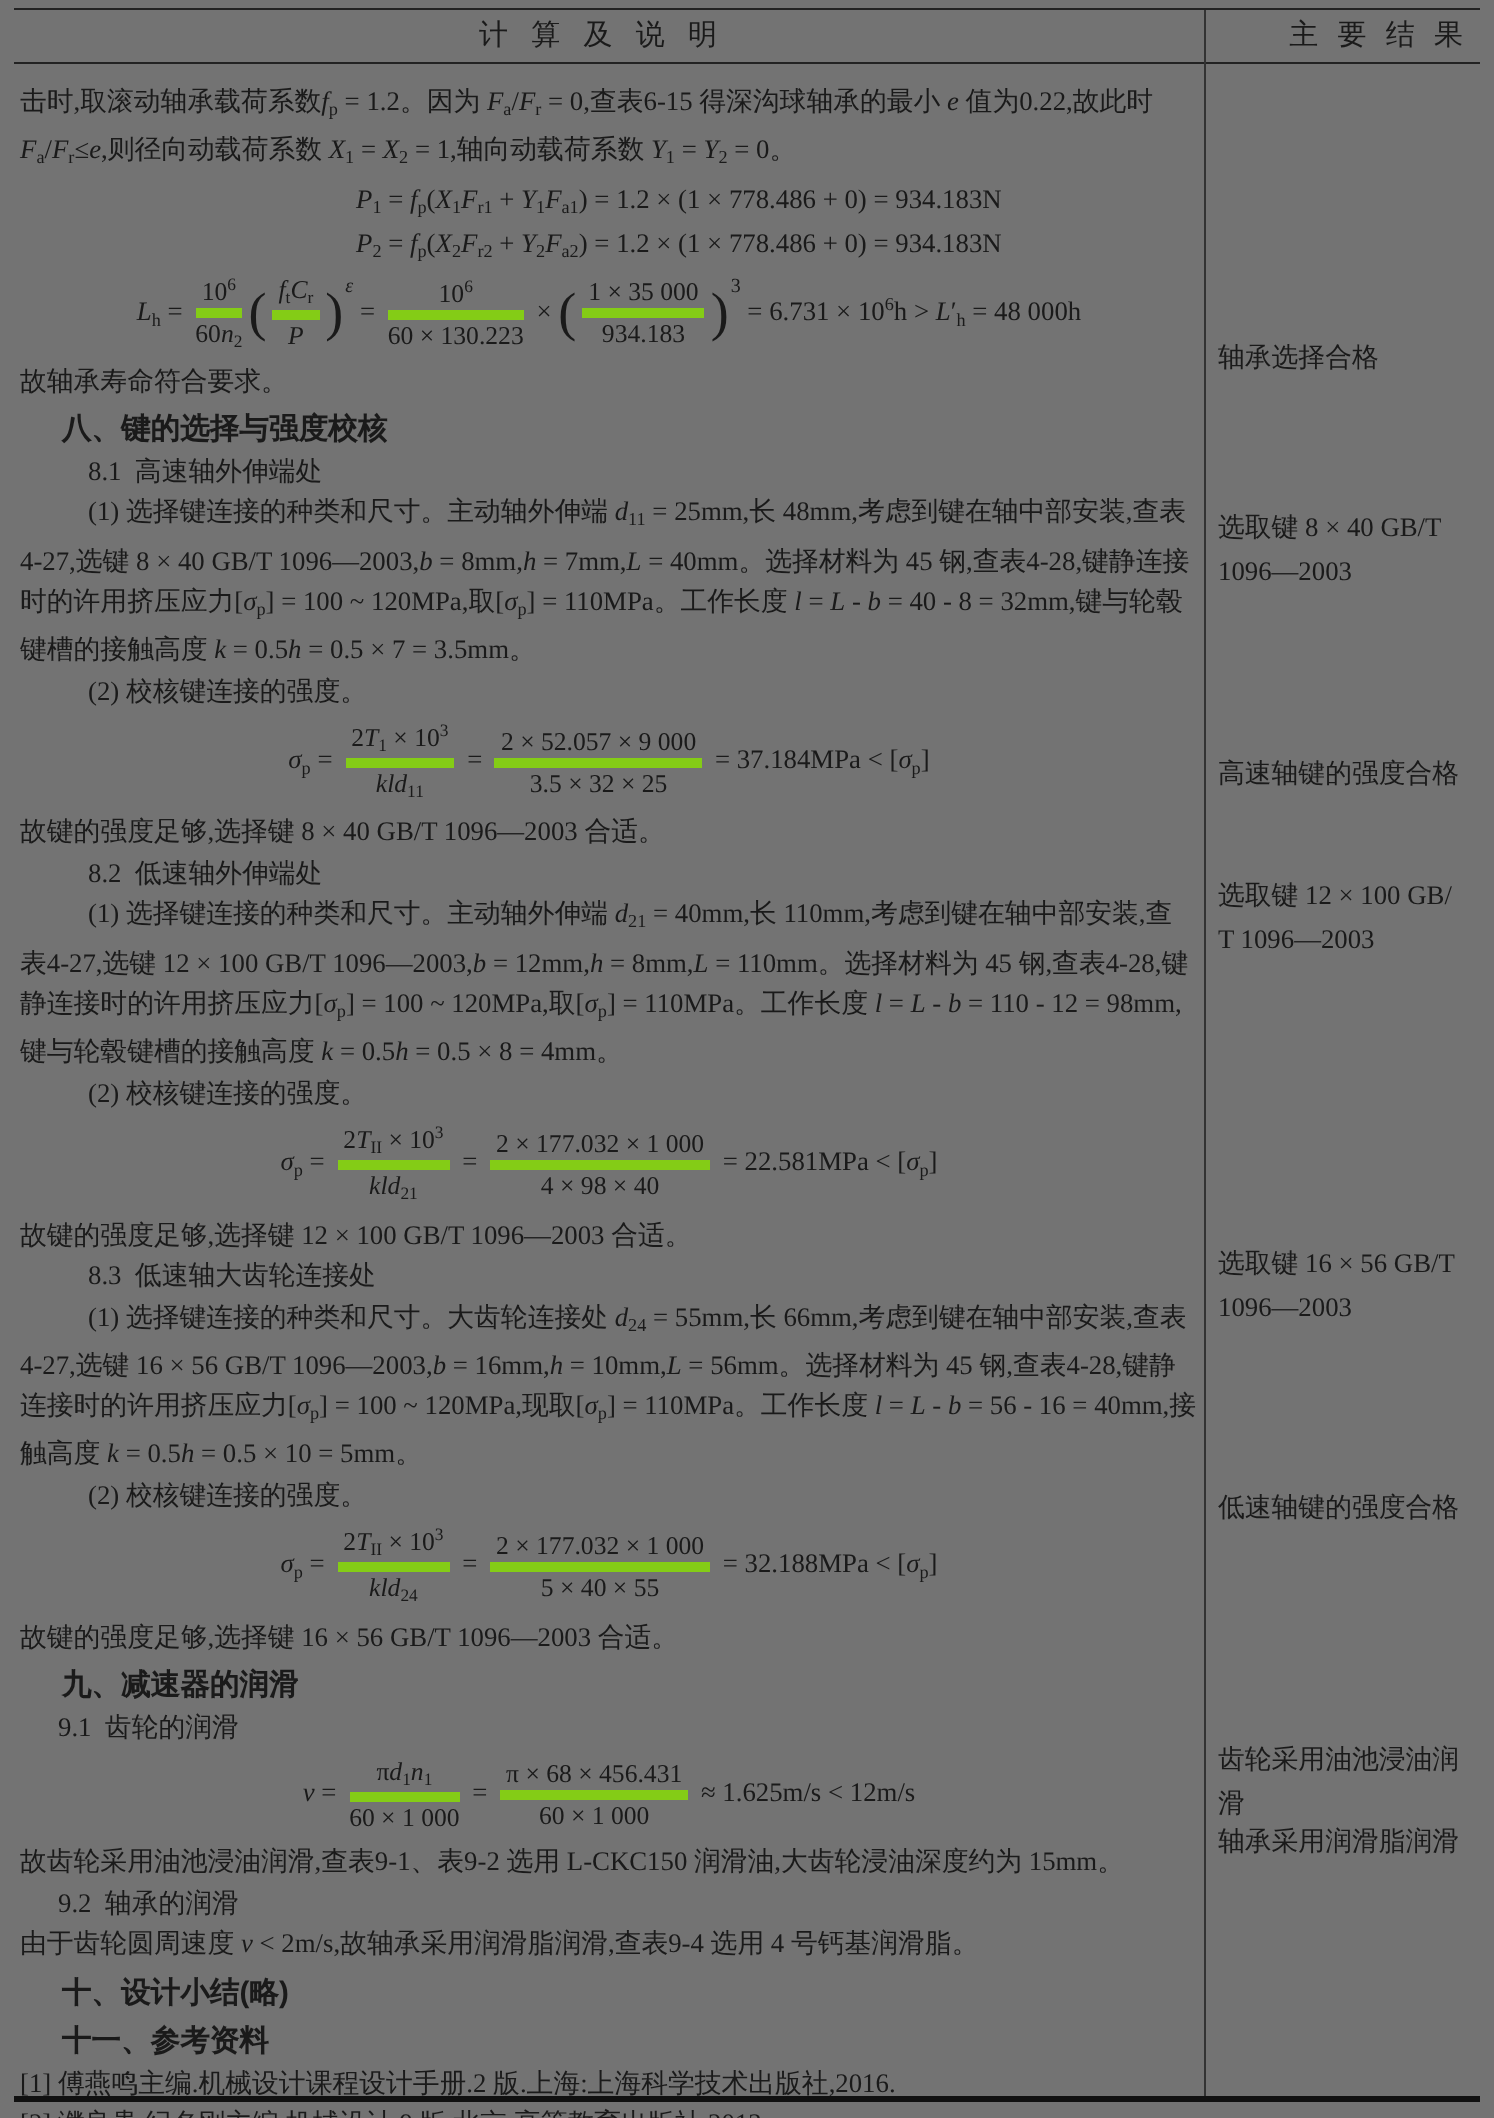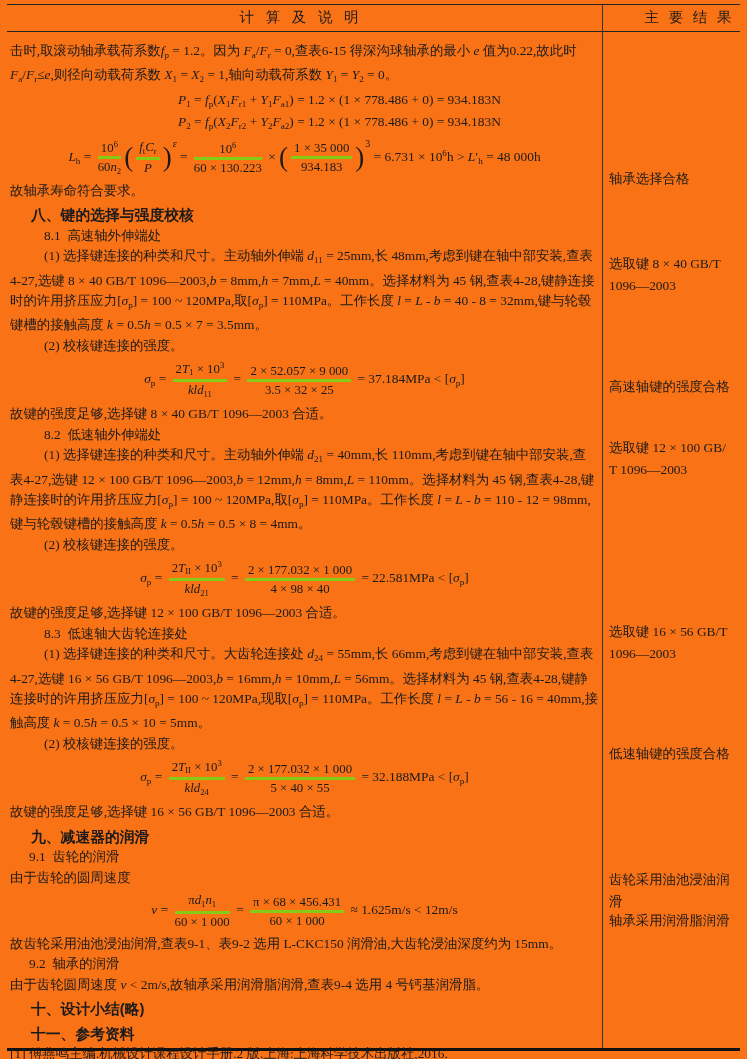--- a/index.html
+++ b/index.html
@@ -1,17 +1,17 @@
 <!DOCTYPE html>
 <html><head>
 <meta charset="utf-8">
 <style>
   html,body{margin:0;padding:0;background:#e8e8e8;}
   .page{
-    position:relative;width:747px;height:1059px;background:#f97316;
+    position:relative;width:747px;height:1059px;background:#737373;
     font-family:"Liberation Serif","DejaVu Serif",serif;
     color:#1a1a1a;overflow:hidden;margin:0 auto;
   }
   .rule{position:absolute;left:7px;right:7px;border-top:1.3px solid #222;}
   .rule-top{top:4px;}
   .rule-header{top:31px;}
   .rule-bottom{top:1048px;border-top:3px solid #111;}
   .vdivider{position:absolute;left:602px;top:5px;height:1044px;border-left:1px solid #333;}
   .header-left{position:absolute;top:8px;left:0;width:602px;text-align:center;
     font-size:14.5px;letter-spacing:4px;}
@@ -27,21 +27,21 @@
   .indent-lg{margin-left:34px;}
   .indent-md{margin-left:19px;}
   .equation{white-space:nowrap;line-height:normal;margin:1px 0;padding:2px 0;font-size:13.4px;}
   .eq-ind{margin-left:168px;}
   .eq-center{text-align:center;}
   .eq-tall{padding:4px 0;}
   sub{font-size:68%;vertical-align:-0.3em;}
   sup{font-size:68%;vertical-align:0.55em;}
   .frac{display:inline-block;vertical-align:middle;text-align:center;line-height:1.1;
     margin:0 3px;font-size:12.8px;}
-  .frac .num{display:block;border-bottom:3px solid #84cc16;padding:0 3px 1px;}
+  .frac .num{display:block;border-bottom:5px solid #84cc16;padding:0 3px 1px;}
   .frac .den{display:block;padding-top:1px;}
   .lp,.rp{display:inline-block;vertical-align:middle;font-size:27px;font-weight:300;}
   .pexp{display:inline-block;vertical-align:14px;font-size:10px;margin-left:1px;}
   .results-col{position:absolute;left:602px;top:41px;width:145px;font-size:13.4px;}
   .result-item{position:absolute;left:7px;width:133px;line-height:22px;}
 </style>
 </head>
 <body>
 
 <div class="page">
@@ -74,21 +74,20 @@
     <p>故键的强度足够,选择键 12 × 100 GB/T 1096—2003 合适。</p>
 
     <h3 class="h-sub indent-lg">8.3&nbsp;&nbsp;低速轴大齿轮连接处</h3>
     <p class="p-first">(1) 选择键连接的种类和尺寸。大齿轮连接处 <i>d</i><sub>24</sub> = 55mm,长 66mm,考虑到键在轴中部安装,查表4-27,选键 16 × 56 GB/T 1096—2003,<i>b</i> = 16mm,<i>h</i> = 10mm,<i>L</i> = 56mm。选择材料为 45 钢,查表4-28,键静连接时的许用挤压应力[<i>σ</i><sub>p</sub>] = 100 ~ 120MPa,现取[<i>σ</i><sub>p</sub>] = 110MPa。工作长度 <i>l</i> = <i>L</i> - <i>b</i> = 56 - 16 = 40mm,接触高度 <i>k</i> = 0.5<i>h</i> = 0.5 × 10 = 5mm。</p>
     <p class="p-first">(2) 校核键连接的强度。</p>
     <div class="equation eq-center eq-tall"><i>σ</i><sub>p</sub> = <span class="frac"><span class="num">2<i>T</i><sub>II</sub> × 10<sup>3</sup></span><span class="den"><i>kld</i><sub>24</sub></span></span> = <span class="frac"><span class="num">2 × 177.032 × 1 000</span><span class="den">5 × 40 × 55</span></span> = 32.188MPa &lt; [<i>σ</i><sub>p</sub>]</div>
     <p>故键的强度足够,选择键 16 × 56 GB/T 1096—2003 合适。</p>
 
     <h2 class="h-major">九、减速器的润滑</h2>
     <h3 class="h-sub indent-md">9.1&nbsp;&nbsp;齿轮的润滑</h3>
-    <p>由于齿轮的圆周速度</p>
     <div class="equation eq-center eq-tall"><i>v</i> = <span class="frac"><span class="num">π<i>d</i><sub>1</sub><i>n</i><sub>1</sub></span><span class="den">60 × 1 000</span></span> = <span class="frac"><span class="num">π × 68 × 456.431</span><span class="den">60 × 1 000</span></span> ≈ 1.625m/s &lt; 12m/s</div>
     <p>故齿轮采用油池浸油润滑,查表9-1、表9-2 选用 L-CKC150 润滑油,大齿轮浸油深度约为 15mm。</p>
     <h3 class="h-sub indent-md">9.2&nbsp;&nbsp;轴承的润滑</h3>
     <p>由于齿轮圆周速度 <i>v</i> &lt; 2m/s,故轴承采用润滑脂润滑,查表9-4 选用 4 号钙基润滑脂。</p>
 
     <h2 class="h-major">十、设计小结(略)</h2>
     <h2 class="h-major">十一、参考资料</h2>
     <p class="p-ref">[1] 傅燕鸣主编.机械设计课程设计手册.2 版.上海:上海科学技术出版社,2016.</p>
     <p class="p-ref">[2] 濮良贵,纪名刚主编.机械设计.9 版.北京:高等教育出版社,2013.</p>
 

